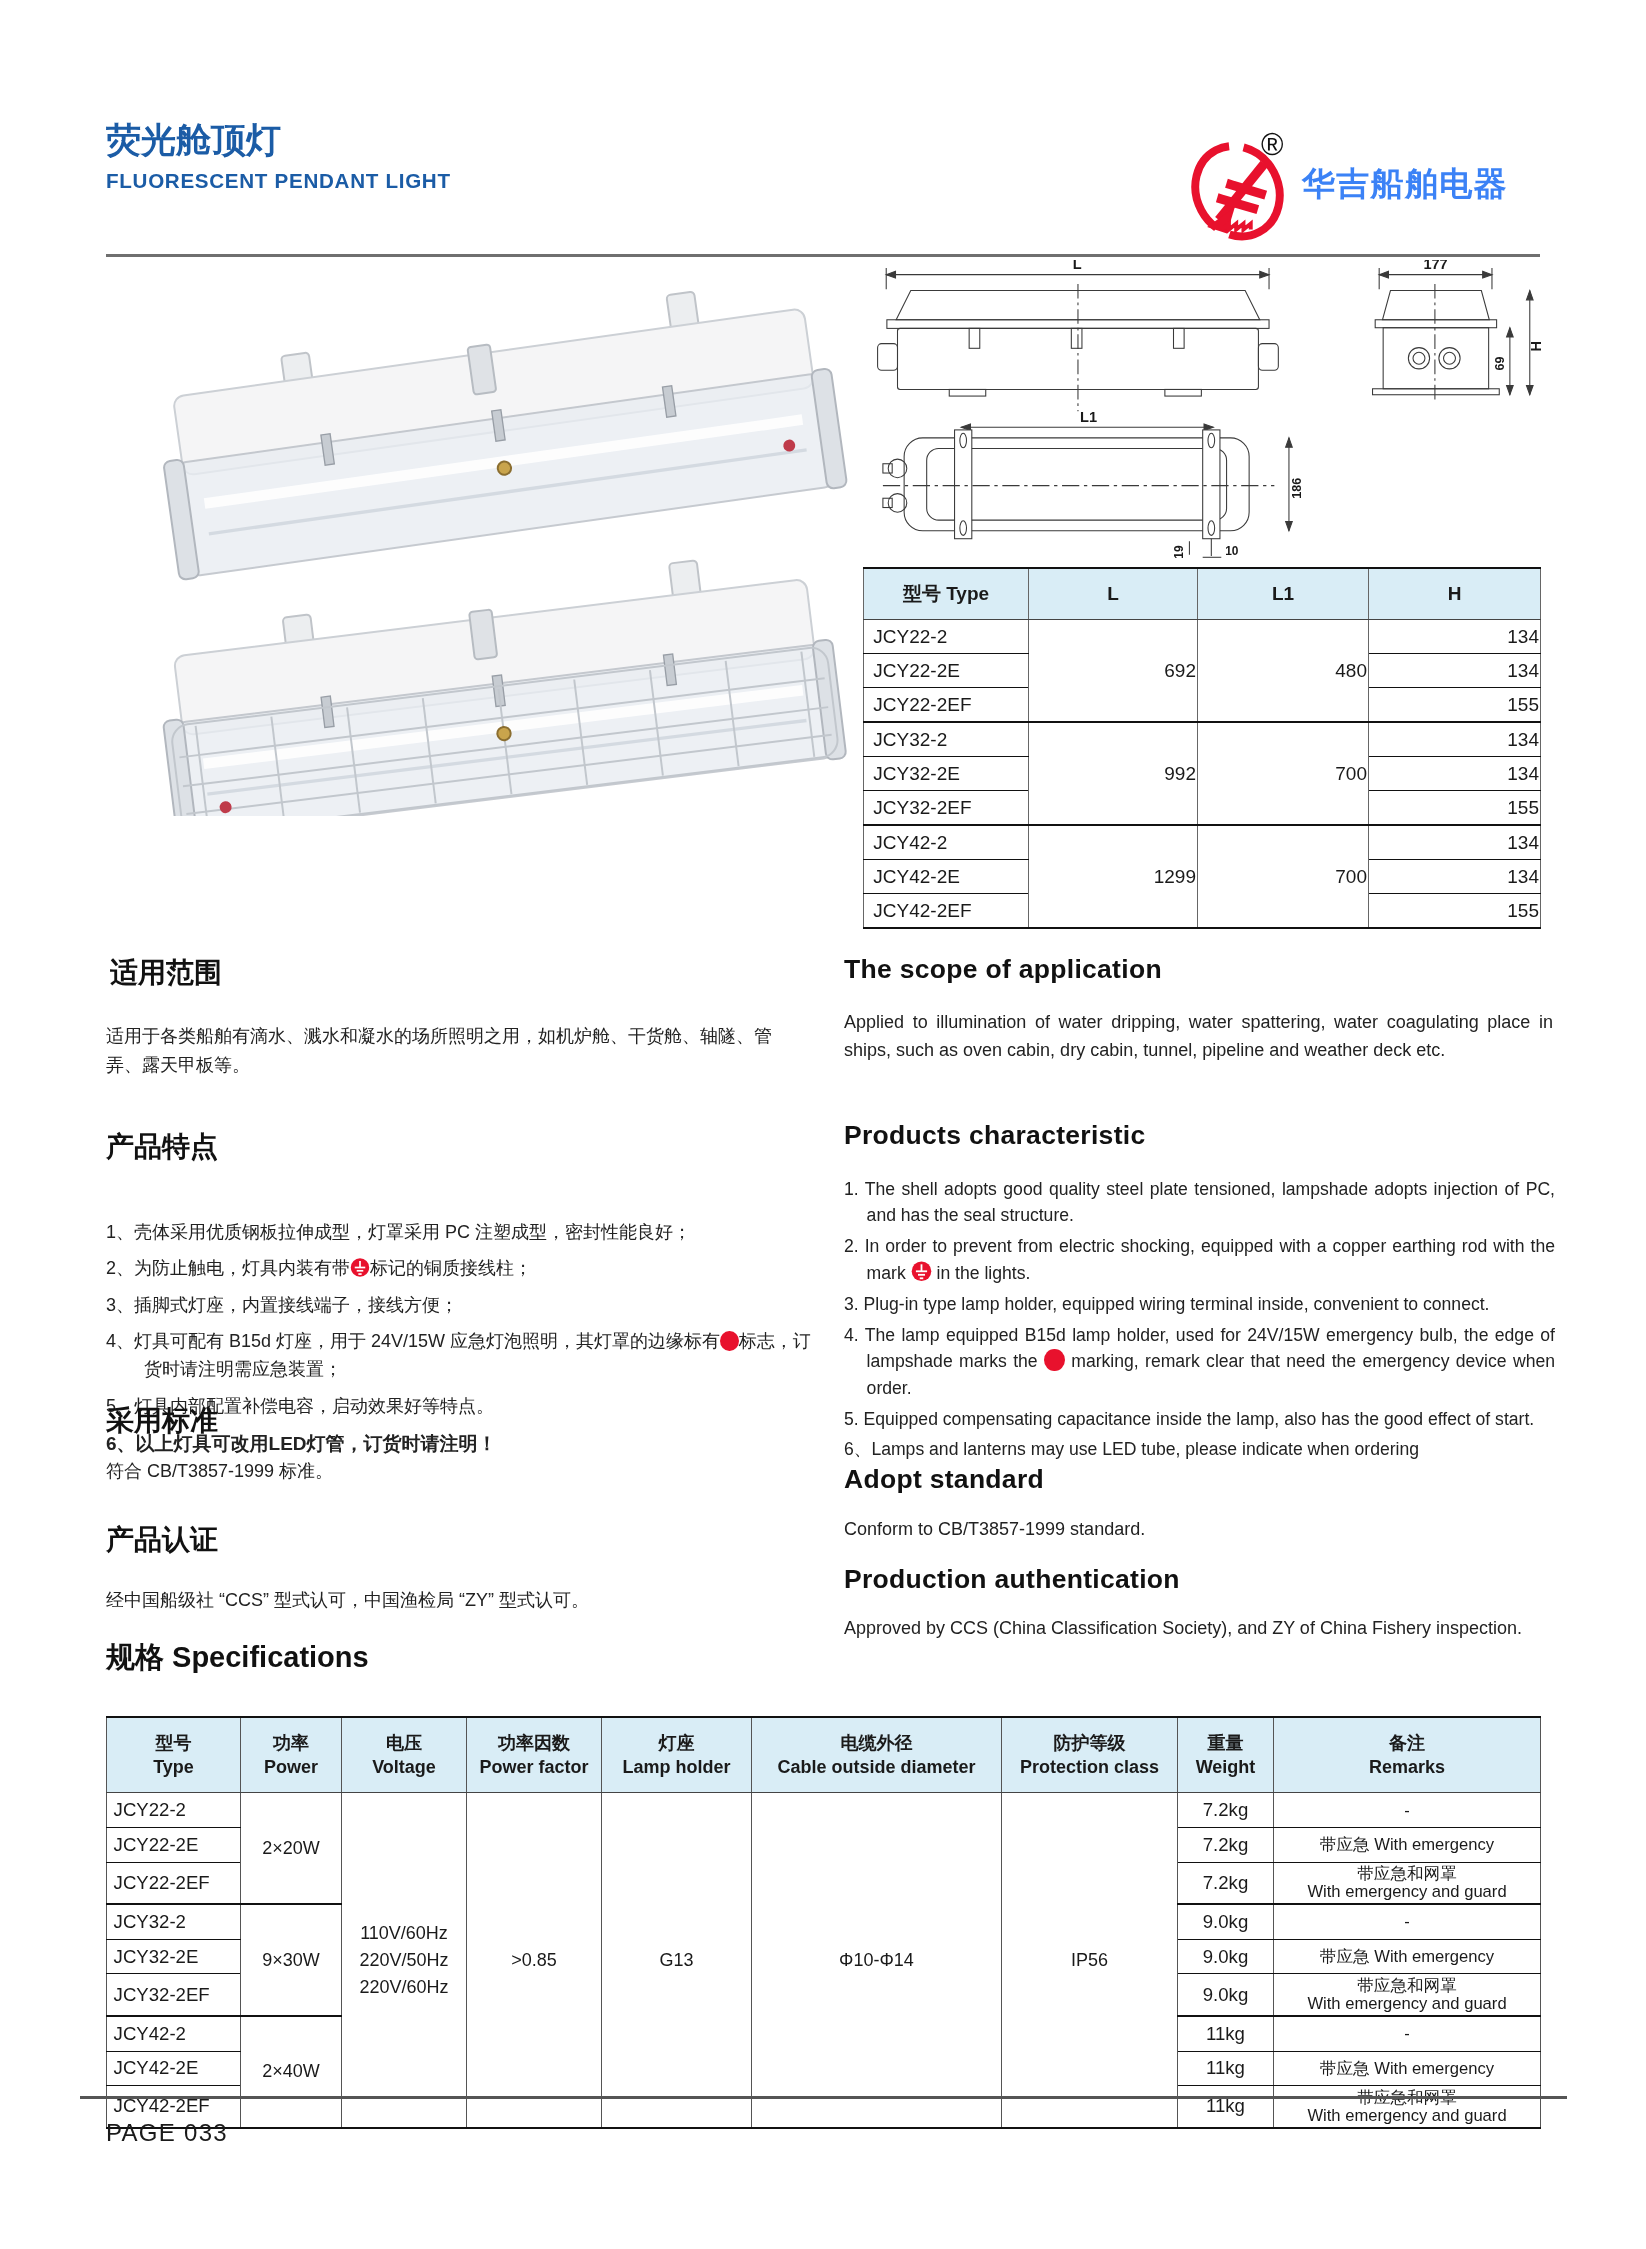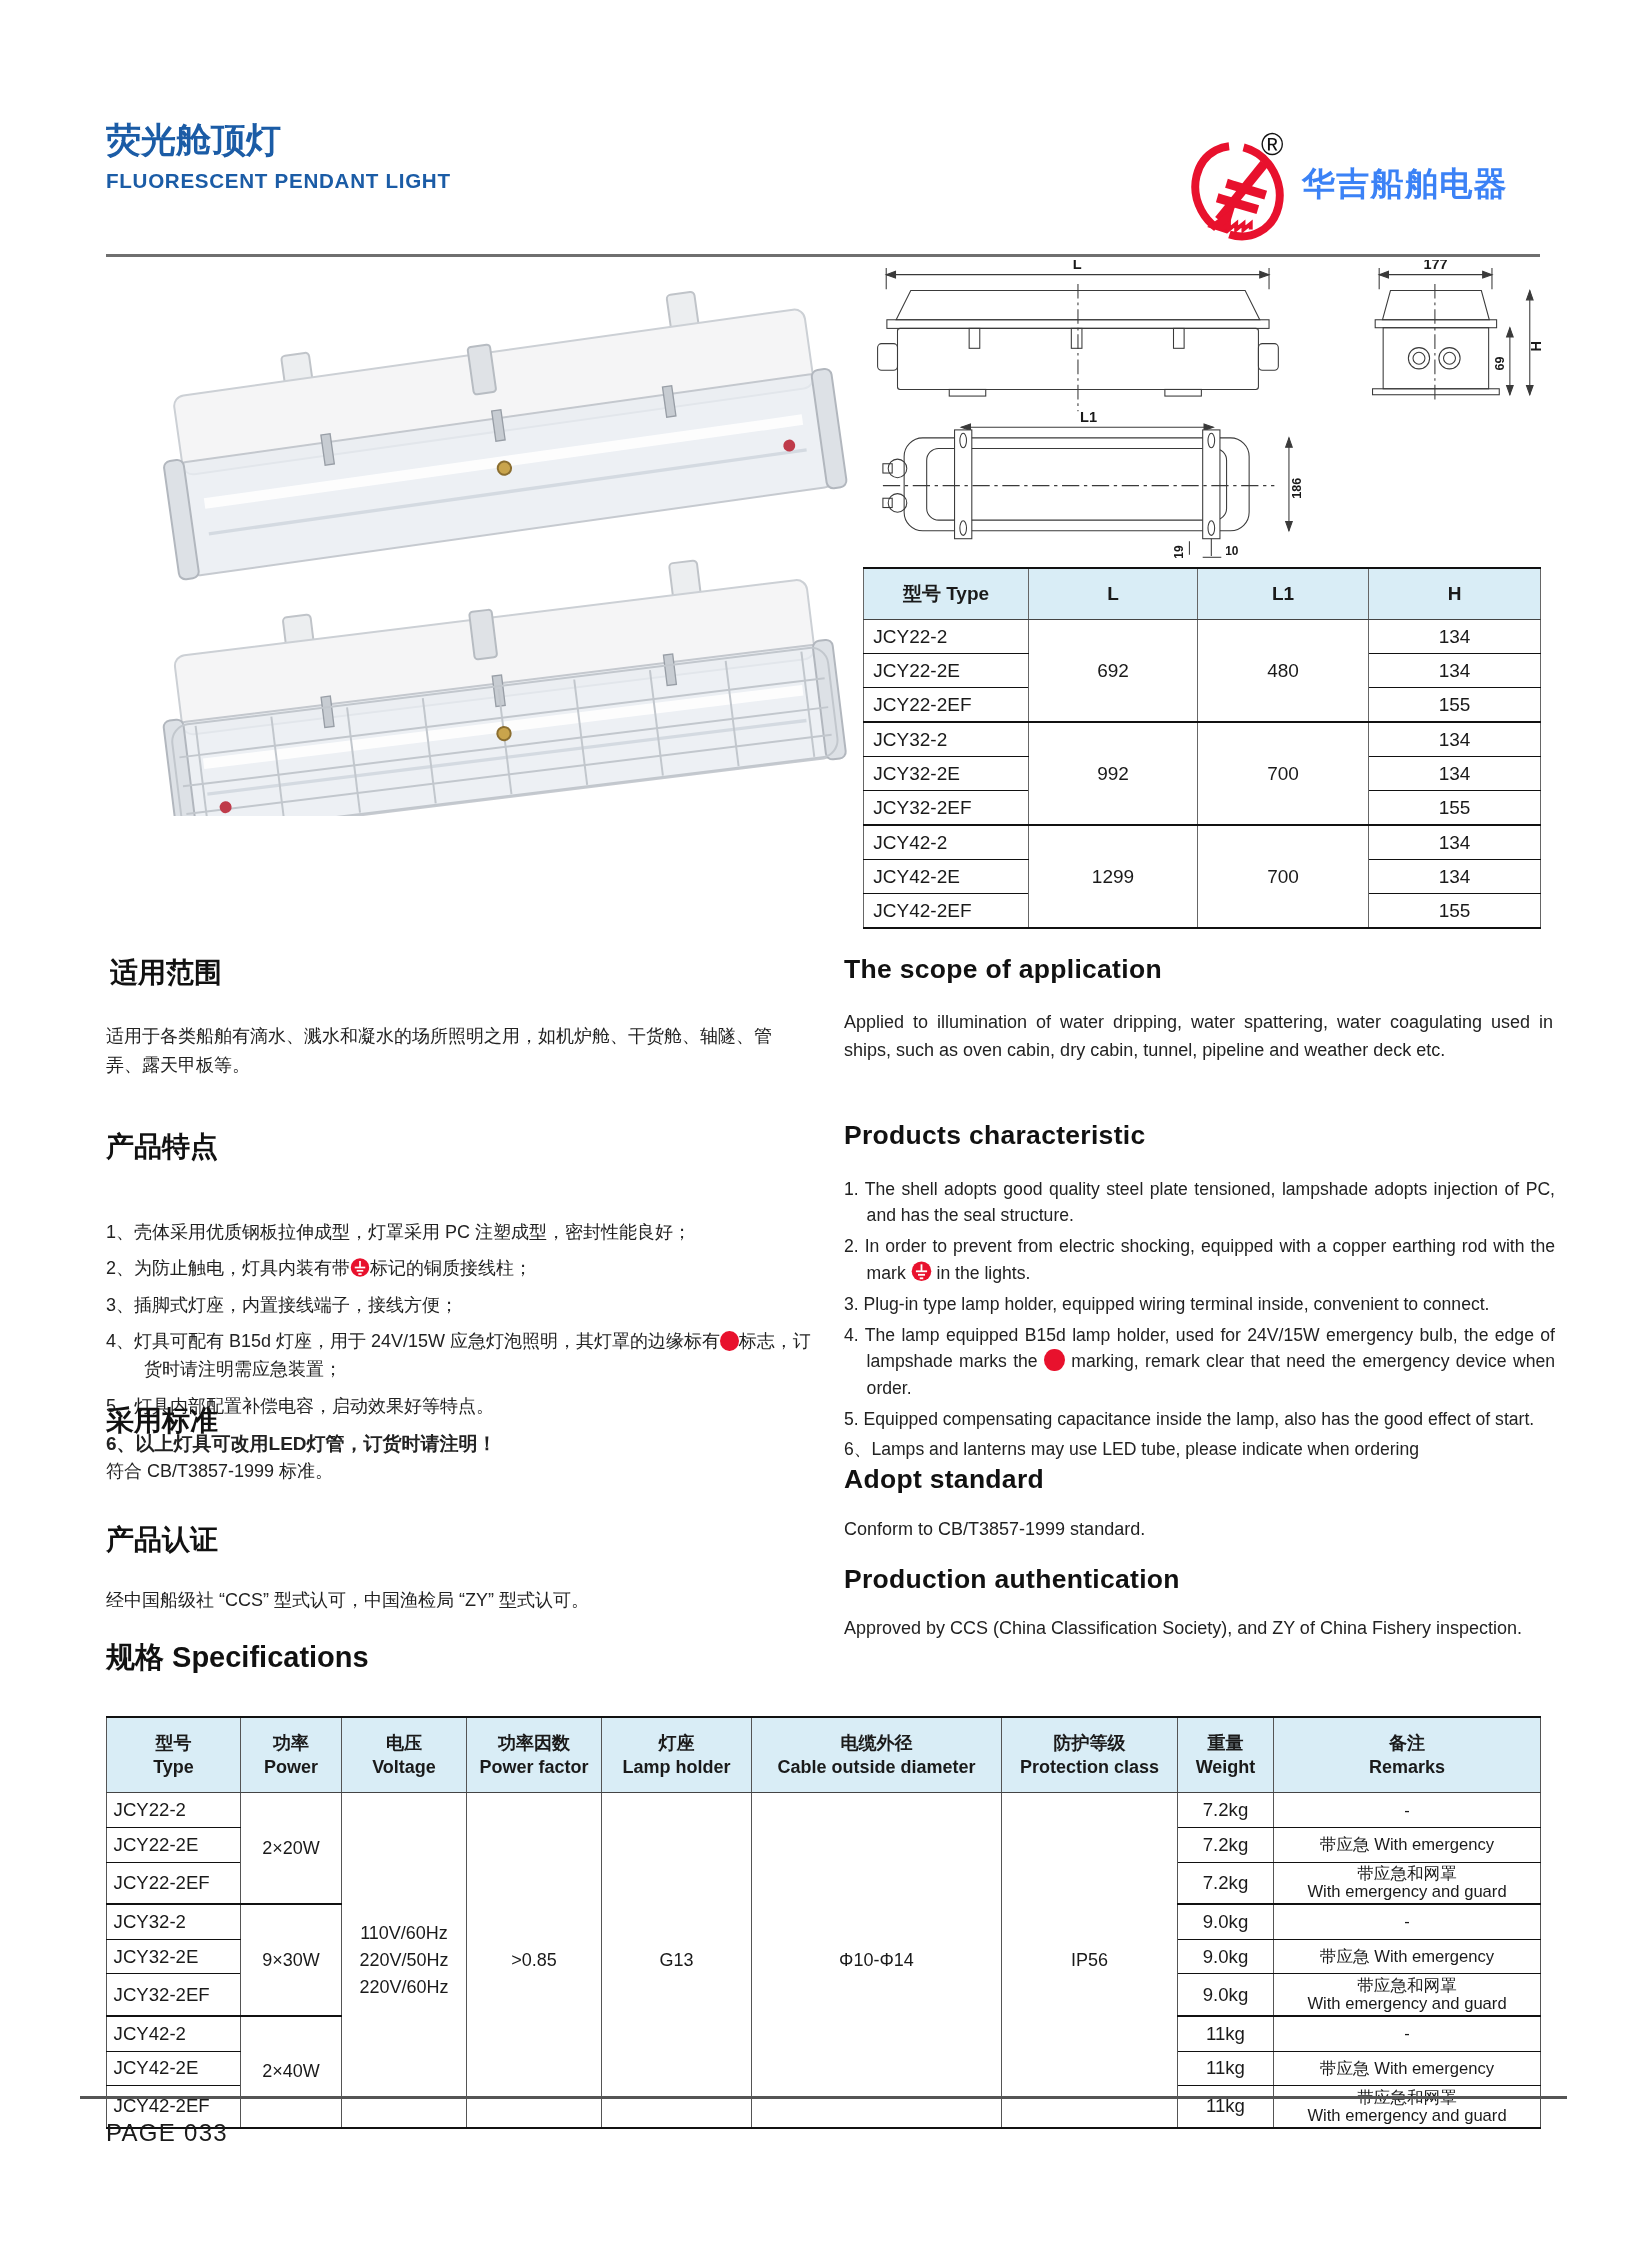--- a/index.html
+++ b/index.html
@@ -27,21 +27,21 @@
                 margin-bottom:4.6px; text-align:justify; }
   .ico { display:inline-block; vertical-align:-4px; text-indent:0; }
   .red-dot { display:inline-block; width:18.6px; height:20px; border-radius:50%;
              background:#e8112d; vertical-align:-4px; text-indent:0; }
 
   
   table { border-collapse:collapse; table-layout:fixed; }
   .dim-table { width:677px; }
   .dim-table th { background:#d9edf6; font-weight:600; font-size:19px; height:48px;
                   border-top:2.7px solid #111; border-bottom:1.3px solid #444; }
-  .dim-table td { font-size:19px; height:31px; text-align:center; }
+  .dim-table td { font-size:19px; height:31px; text-align:right; }
   .dim-table th, .dim-table td { border-left:1.3px solid #666; border-right:1.3px solid #666; }
   .dim-table td.model { text-align:left; padding-left:9.3px; }
   .rb { border-bottom:1.3px solid #111; }
   .gb { border-bottom:2.7px solid #111; }
 
   .spec-title { font-size:29px; font-weight:700; color:#111; }
   .spec-table { width:1434px; }
   .spec-table th { background:#d9edf6; font-weight:600; font-size:18px; line-height:1.35;
                    height:69px; border-top:2.7px solid #111; border-bottom:1.3px solid #444;
                    padding:2.7px 1.3px; }
@@ -289,21 +289,21 @@
     <li class="bold6"><span>6、以上灯具可改用LED灯管，订货时请注明！</span></li>
   </ul>
 
   <div class="abs h-cn" style="left:106px; top:1402px;">采用标准</div>
   <div class="abs body-cn" style="left:106px; top:1457px;">符合 CB/T3857-1999 标准。</div>
 
   <div class="abs h-cn" style="left:106px; top:1521px;">产品认证</div>
   <div class="abs body-cn" style="left:106px; top:1586px;">经中国船级社 “CCS” 型式认可，中国渔检局 “ZY” 型式认可。</div>
 
   <div class="abs h-en" style="left:844px; top:954px;">The scope of application</div>
-  <div class="abs body-en" style="left:844px; top:1009px;">Applied to illumination of water dripping, water spattering, water coagulating used in ships, such as oven cabin, dry cabin, tunnel, pipeline and weather deck etc.</div>
+  <div class="abs body-en" style="left:844px; top:1009px;">Applied to illumination of water dripping, water spattering, water coagulating place in ships, such as oven cabin, dry cabin, tunnel, pipeline and weather deck etc.</div>
 
   <div class="abs h-en" style="left:844px; top:1120px;">Products characteristic</div>
   <ol class="abs list list-en" style="left:844px; top:1176px; width:711px;">
     <li><span>1. The shell adopts good quality steel plate tensioned, lampshade adopts injection of PC, and has the seal structure.</span></li>
     <li><span>2. In order to prevent from electric shocking, equipped with a copper earthing rod with the mark </span><svg class="ico" width="21" height="22.6" viewBox="0 0 30 32">
           <circle cx="15" cy="16" r="14" fill="#e8112d"></circle>
           <g stroke="#ffffff" stroke-width="2.6">
             <line x1="15" y1="6" x2="15" y2="16"></line>
             <line x1="7" y1="16" x2="23" y2="16"></line>
             <line x1="10" y1="21" x2="20" y2="21"></line>

